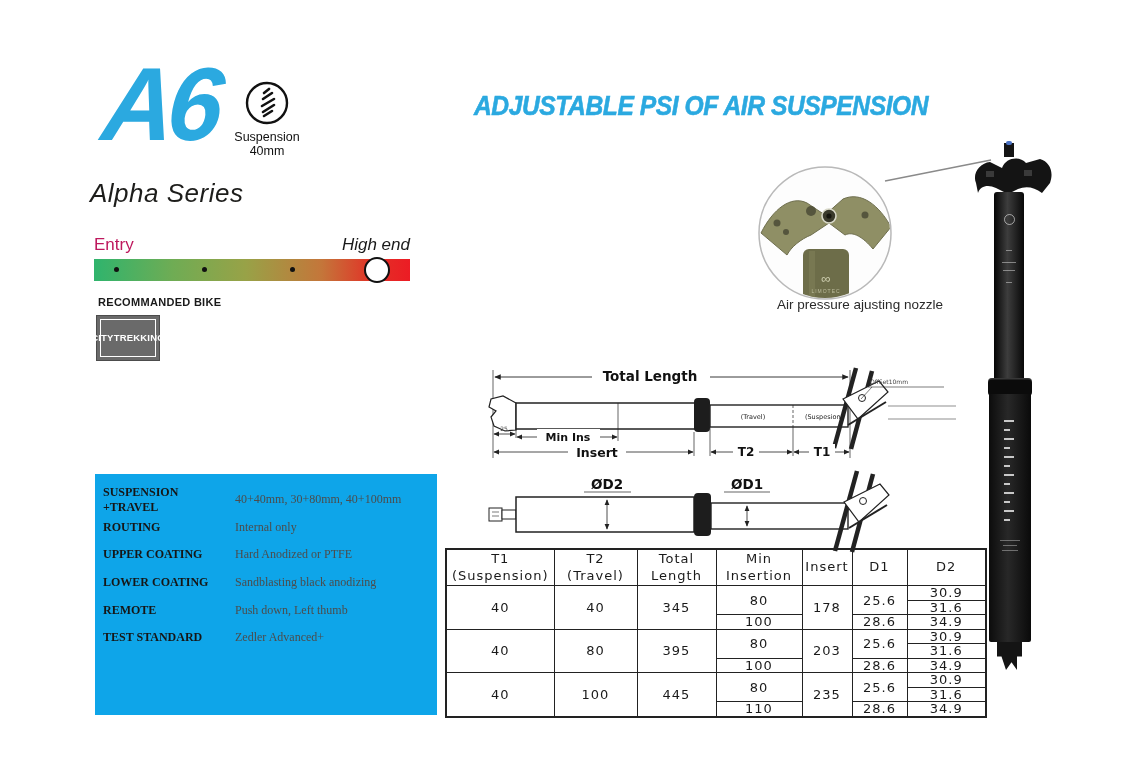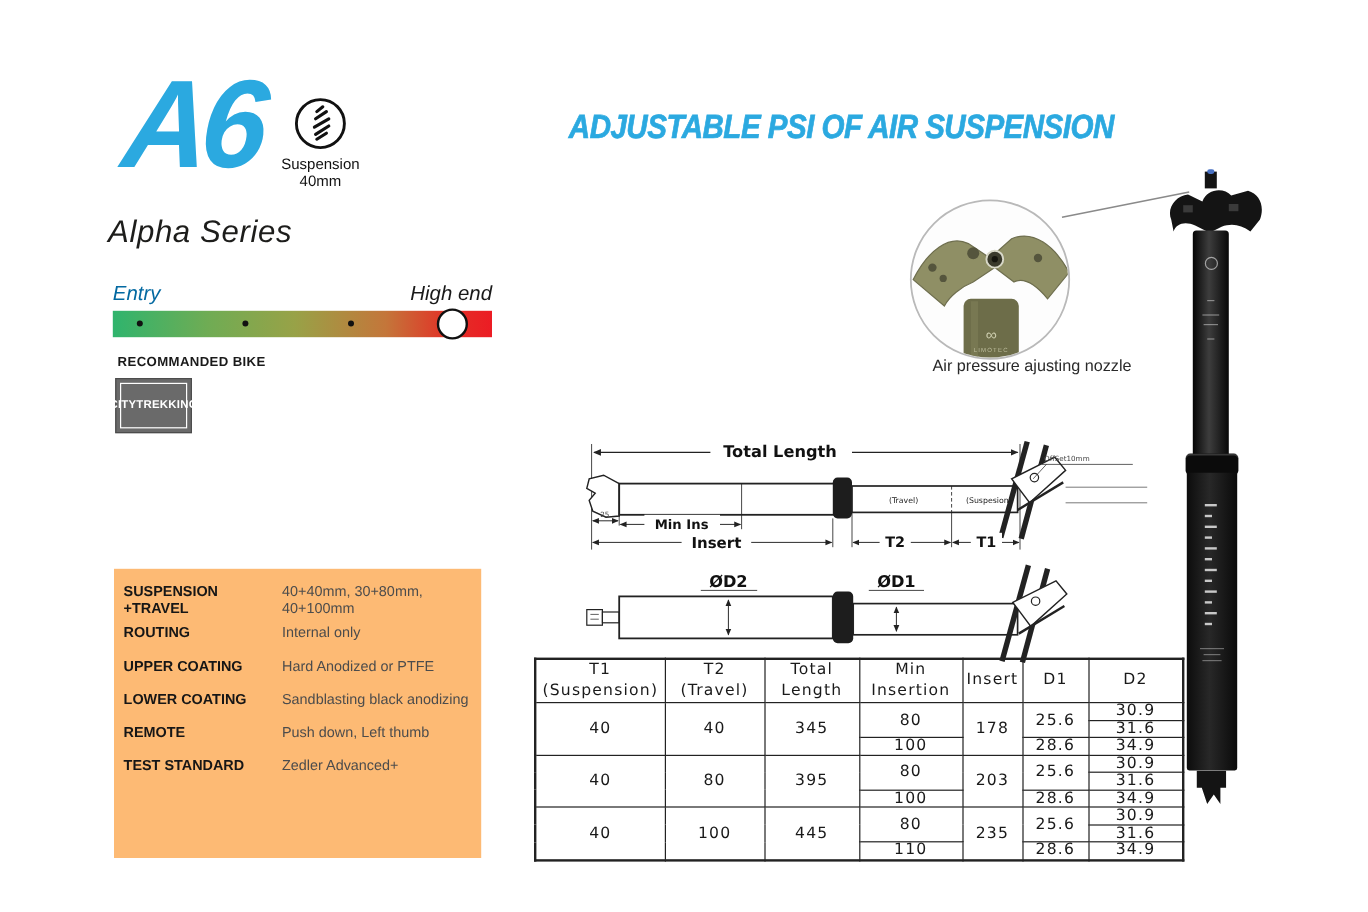--- a/index.html
+++ b/index.html
@@ -13,39 +13,39 @@
   .series  { left:90px; top:178px; font-size:26px; font-style:italic; color:#1d1d1b; letter-spacing:.5px; }
   .susp-badge { left:225px; top:80px; width:84px; text-align:center; }
   .susp-badge svg { display:block; margin:0 auto; }
   .susp-label { font-size:12.5px; color:#111; margin-top:4px; }
   .susp-value { font-size:12.5px; color:#111; }
   .headline { left:474px; top:90px; font-size:28px; font-weight:bold; font-style:italic; color:#2BA9E0;
               letter-spacing:-.5px; transform:scaleX(.88); transform-origin:left top; white-space:nowrap;
               -webkit-text-stroke:.6px #2BA9E0; }
 
   
-  .range-entry { left:94px; top:235px; font-size:17px; font-style:italic; color:#0369a1;text-align:right; }
+  .range-entry { left:94px; top:235px; font-size:17px; color:#be185d;text-align:right; }
   .range-high  { left:300px; top:235px; width:110px; text-align:right; font-size:17px; font-style:italic; color:#1a1a1a; }
   .range-bar { left:94px; top:259px; width:316px; height:22px;
                background:linear-gradient(90deg,#2FB46D 0%,#6FAC54 25%,#98A247 48%,#C4763A 72%,#E23227 88%,#EC1C24 100%); }
   .range-dot { position:absolute; width:5px; height:5px; border-radius:50%; background:#111; top:8px; }
   .range-marker { position:absolute; width:22px; height:22px; border-radius:50%; background:#fff;
                   border:2px solid #111; top:-2px; left:270px; }
   .rec-label { left:98px; top:296px; font-size:11px; font-weight:bold; color:#1a1a1a; letter-spacing:.3px; }
   .bike-badge { left:96px; top:315px; width:62px; height:44px; background:#6A6A6A; border:1px solid #4c4c4c;
                 display:flex; align-items:center; justify-content:center; }
   .bike-badge-inner { width:54px; height:36px; border:1.5px solid #fff; display:flex; flex-direction:row;
                       align-items:center; justify-content:center; }
   .bike-badge-inner span { color:#fff; font-size:9.5px; font-weight:bold; line-height:1.2; letter-spacing:.2px; }
 
   
   .spec-tag { left:95px; top:456px; width:112px; height:19px; background:#ef4444; color:#fff;
               font-size:10.5px; font-weight:bold; letter-spacing:.5px; line-height:19px; padding-left:11px;
               clip-path:polygon(0 100%, 0 9px, 9px 0, calc(100% - 15px) 0, 100% 100%); box-sizing:border-box;margin-top:42px; }
-  .spec-panel { left:95px; top:474px; width:306px; height:241px; background:#fdba74; }
+  .spec-panel { left:95px; top:474px; width:342px; height:241px; background:#0ea5e9;font-family:Liberation Serif, serif; }
   .spec-rows { padding:12px 0 0 8px; }
   .spec-row { display:flex; height:27.6px; align-items:center; }
   .spec-label { width:132px; font-size:12px; font-weight:bold; color:#161616; flex:none; }
   .spec-value { font-size:12px; color:#4c4c4c; }
 
   
   .nozzle-fig { left:745px; top:153px; }
   .nozzle-caption { left:755px; top:297px; width:210px; text-align:center; font-size:13.5px; color:#2a2a2a; }
 
   

